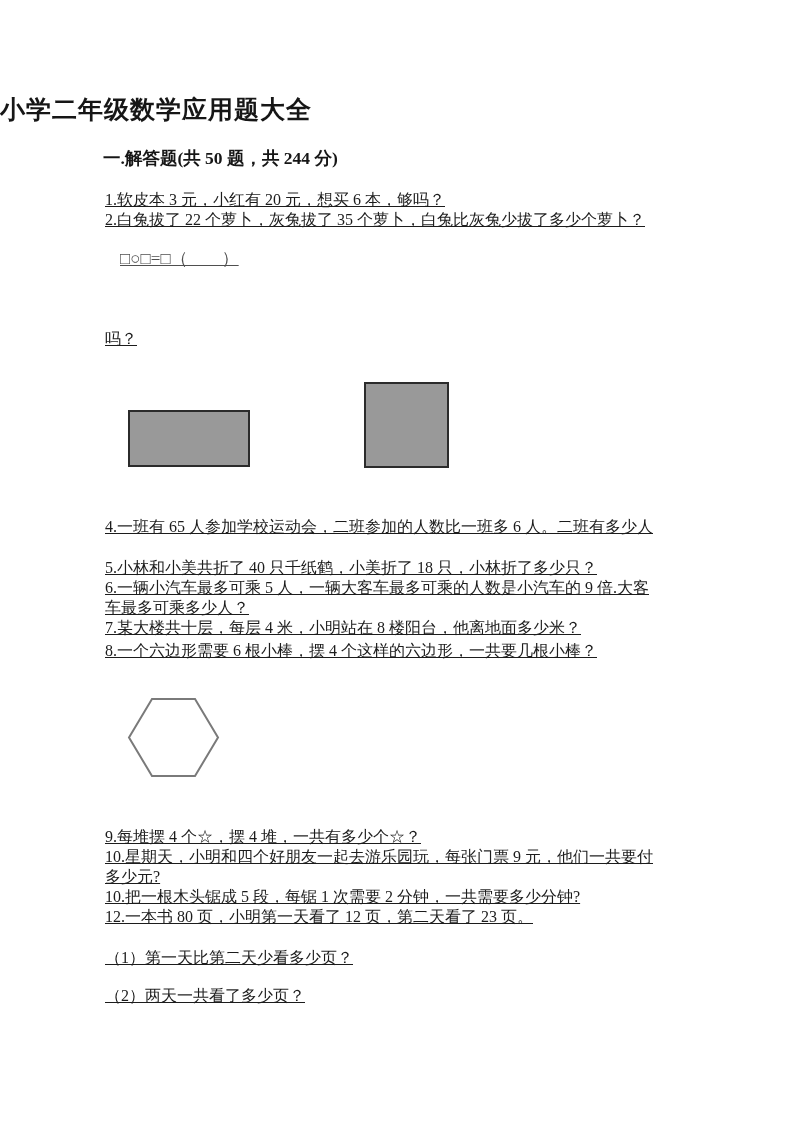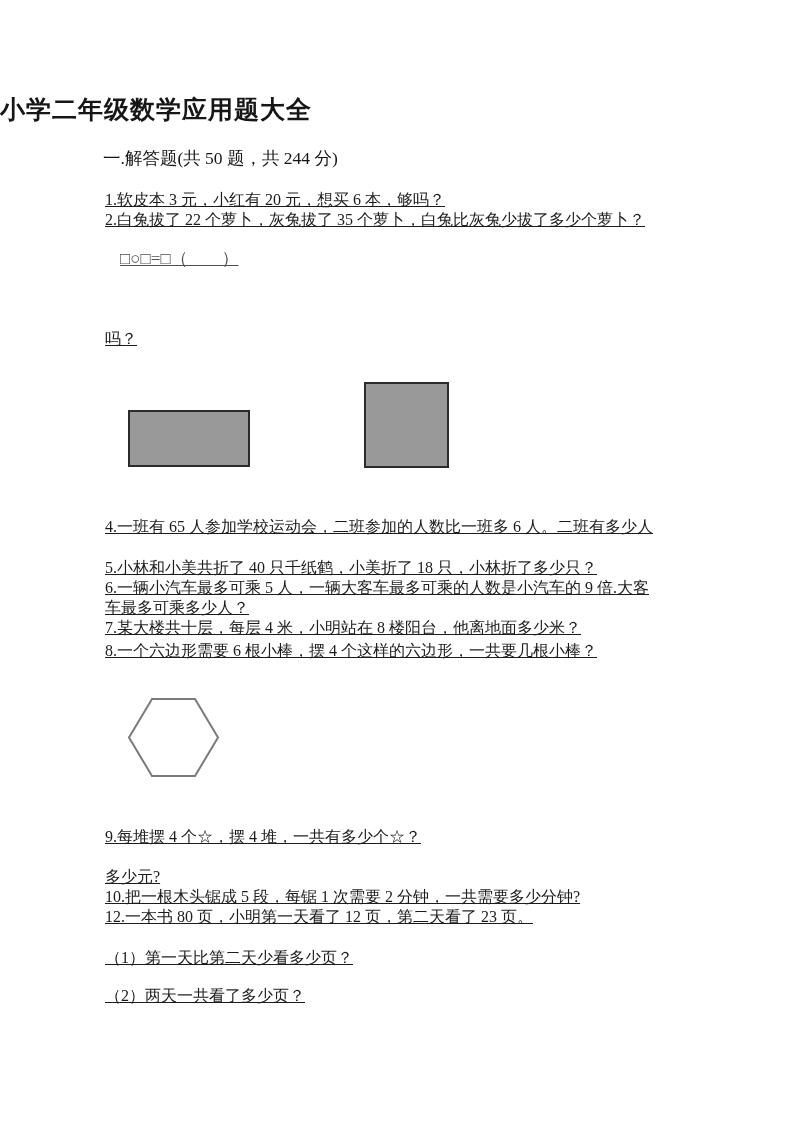--- a/index.html
+++ b/index.html
@@ -28,21 +28,21 @@
     font-weight: bold;
     letter-spacing: 1px;
     color: #161616;
   }
   .section-header {
     position: absolute;
     left: 103px;
     top: 147px;
     font-size: 17.5px;
     line-height: 22px;
-    font-weight: normal;
+    font-weight: bold;
     color: #161616;
     white-space: nowrap;
   }
   .line {
     position: absolute;
     left: 105px;
     font-size: 16px;
     line-height: 20px;
     white-space: pre;
     color: #1c1c1c;
@@ -101,20 +101,21 @@
   <div class="line" style="top:578px">6.一辆小汽车最多可乘 5 人，一辆大客车最多可乘的人数是小汽车的 9 倍.大客</div>
   <div class="line" style="top:598px">车最多可乘多少人？</div>
   <div class="line" style="top:618px">7.某大楼共十层，每层 4 米，小明站在 8 楼阳台，他离地面多少米？</div>
   <div class="line" style="top:641px">8.一个六边形需要 6 根小棒，摆 4 个这样的六边形，一共要几根小棒？</div>
 
   <svg class="hexagon-svg" width="93" height="81" viewBox="-2 -2 93 81" xmlns="http://www.w3.org/2000/svg">
     <polygon points="0,38.5 23,0 66,0 89,38.5 66,77 23,77" fill="none" stroke="#7a7a7a" stroke-width="2" stroke-linejoin="miter"></polygon>
   </svg>
 
   <div class="line" style="top:827px">9.每堆摆 4 个☆，摆 4 堆，一共有多少个☆？</div>
+  <div class="line" style="top:847px">10.星期天，小明和四个好朋友一起去游乐园玩，每张门票 9 元，他们一共要付</div>
   <div class="line" style="top:867px">多少元?</div>
   <div class="line" style="top:887px">10.把一根木头锯成 5 段，每锯 1 次需要 2 分钟，一共需要多少分钟?</div>
   <div class="line" style="top:907px">12.一本书 80 页，小明第一天看了 12 页，第二天看了 23 页。</div>
 
   <div class="line" style="top:948px">（1）第一天比第二天少看多少页？</div>
   <div class="line" style="top:986px">（2）两天一共看了多少页？</div>
 
 </div>
 
 </body></html>

